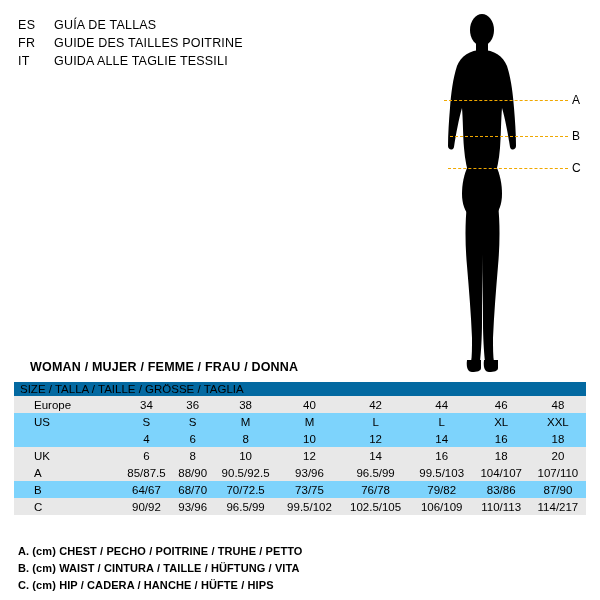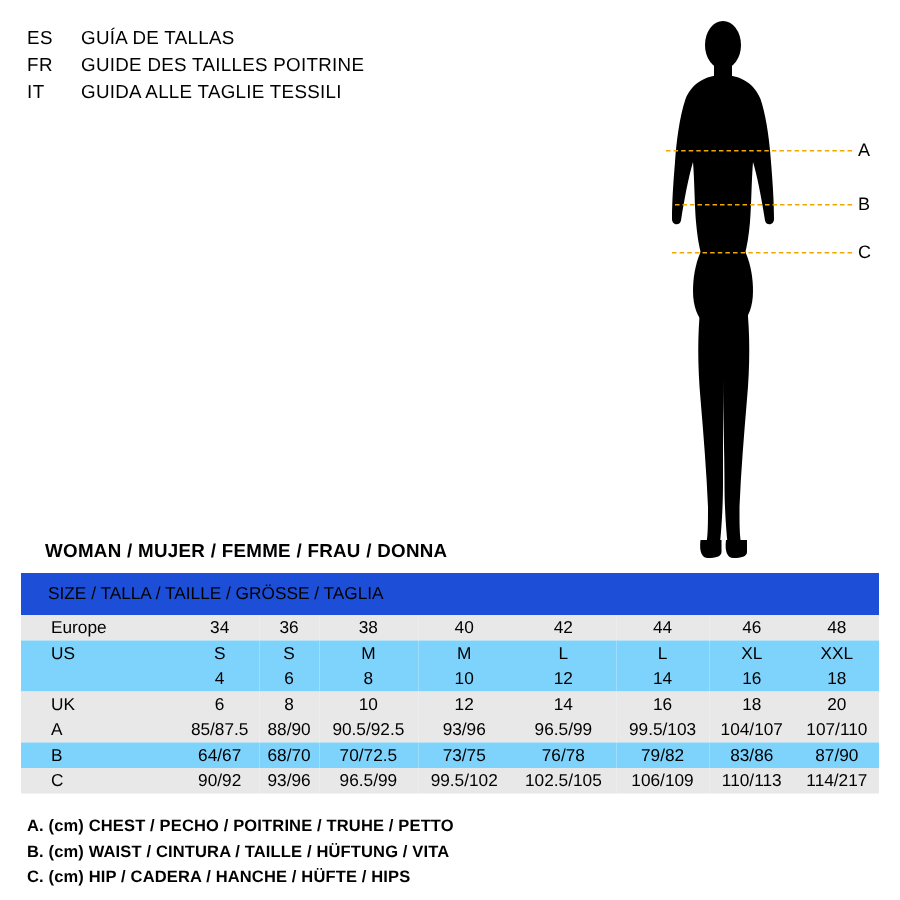--- a/index.html
+++ b/index.html
@@ -90,25 +90,25 @@
     font-weight: normal;
     text-align: center;
     vertical-align: middle;
   }
   .size-table .row-head {
     text-align: left;
     padding-left: 20px;
     width: 86px;
   }
   .hdr-row td {
-    background: #1d4ed8;
+    background: #0369a1;
     text-align: left;
-    padding-left: 18px;
+    padding-left: 6px;
     font-size: 11.5px;
-    height: 28px;
+    height: 14px;
   }
   .band-light td { background: #e8e8e8; }
   .band-white td { background: #7dd3fc; }
 
   
   .footnotes {
     position: absolute;
     left: 18px;
     top: 543px;
     width: 560px;

